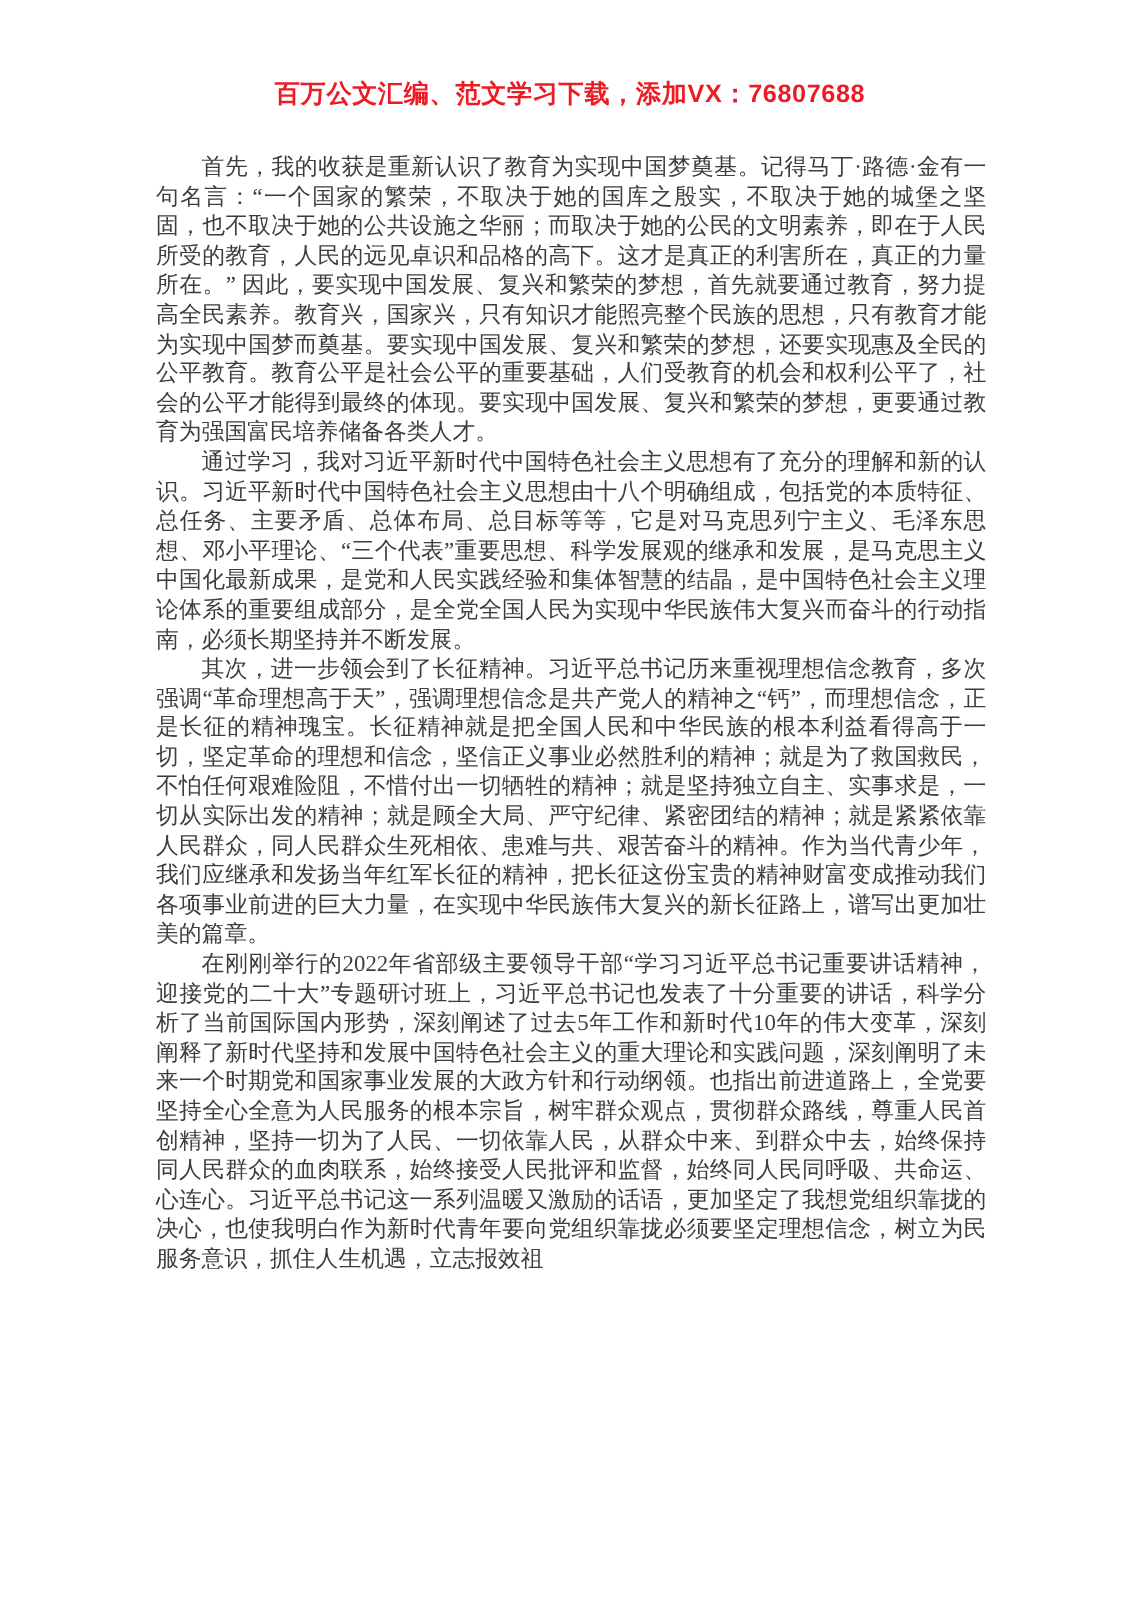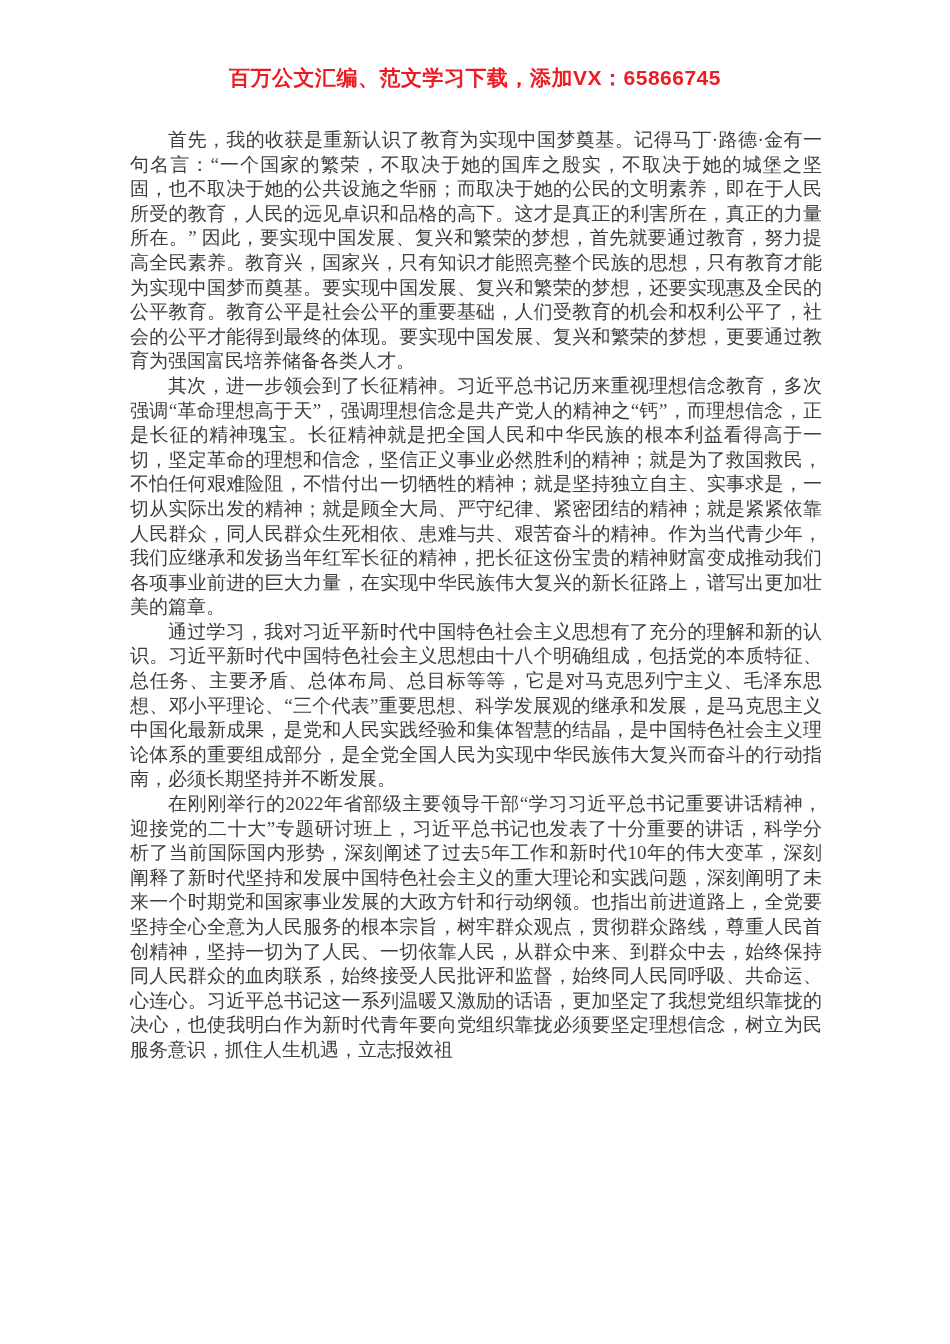--- a/index.html
+++ b/index.html
@@ -43,23 +43,23 @@
     text-indent: 2em;
     word-break: break-all;
   }
 </style>
 </head>
 <body>
 
 <div class="page">
 
   <div class="promo-header" style="color: rgb(237, 28, 36);">
-    <span>百万公文汇编、范文学习下载，添加VX：65866745</span>
+    <span>百万公文汇编、范文学习下载，添加VX：76807688</span>
   </div>
 
   <div class="doc-body" style="color: rgb(61, 61, 61);">
     <p>首先，我的收获是重新认识了教育为实现中国梦奠基。记得马丁·路德·金有一句名言：“一个国家的繁荣，不取决于她的国库之殷实，不取决于她的城堡之坚固，也不取决于她的公共设施之华丽；而取决于她的公民的文明素养，即在于人民所受的教育，人民的远见卓识和品格的高下。这才是真正的利害所在，真正的力量所在。” 因此，要实现中国发展、复兴和繁荣的梦想，首先就要通过教育，努力提高全民素养。教育兴，国家兴，只有知识才能照亮整个民族的思想，只有教育才能为实现中国梦而奠基。要实现中国发展、复兴和繁荣的梦想，还要实现惠及全民的公平教育。教育公平是社会公平的重要基础，人们受教育的机会和权利公平了，社会的公平才能得到最终的体现。要实现中国发展、复兴和繁荣的梦想，更要通过教育为强国富民培养储备各类人才。</p>
+    <p>通过学习，我对习近平新时代中国特色社会主义思想有了充分的理解和新的认识。习近平新时代中国特色社会主义思想由十八个明确组成，包括党的本质特征、总任务、主要矛盾、总体布局、总目标等等，它是对马克思列宁主义、毛泽东思想、邓小平理论、“三个代表”重要思想、科学发展观的继承和发展，是马克思主义中国化最新成果，是党和人民实践经验和集体智慧的结晶，是中国特色社会主义理论体系的重要组成部分，是全党全国人民为实现中华民族伟大复兴而奋斗的行动指南，必须长期坚持并不断发展。</p>
     <p>其次，进一步领会到了长征精神。习近平总书记历来重视理想信念教育，多次强调“革命理想高于天”，强调理想信念是共产党人的精神之“钙”，而理想信念，正是长征的精神瑰宝。长征精神就是把全国人民和中华民族的根本利益看得高于一切，坚定革命的理想和信念，坚信正义事业必然胜利的精神；就是为了救国救民，不怕任何艰难险阻，不惜付出一切牺牲的精神；就是坚持独立自主、实事求是，一切从实际出发的精神；就是顾全大局、严守纪律、紧密团结的精神；就是紧紧依靠人民群众，同人民群众生死相依、患难与共、艰苦奋斗的精神。作为当代青少年，我们应继承和发扬当年红军长征的精神，把长征这份宝贵的精神财富变成推动我们各项事业前进的巨大力量，在实现中华民族伟大复兴的新长征路上，谱写出更加壮美的篇章。</p>
-    <p>通过学习，我对习近平新时代中国特色社会主义思想有了充分的理解和新的认识。习近平新时代中国特色社会主义思想由十八个明确组成，包括党的本质特征、总任务、主要矛盾、总体布局、总目标等等，它是对马克思列宁主义、毛泽东思想、邓小平理论、“三个代表”重要思想、科学发展观的继承和发展，是马克思主义中国化最新成果，是党和人民实践经验和集体智慧的结晶，是中国特色社会主义理论体系的重要组成部分，是全党全国人民为实现中华民族伟大复兴而奋斗的行动指南，必须长期坚持并不断发展。</p>
     <p>在刚刚举行的2022年省部级主要领导干部“学习习近平总书记重要讲话精神，迎接党的二十大”专题研讨班上，习近平总书记也发表了十分重要的讲话，科学分析了当前国际国内形势，深刻阐述了过去5年工作和新时代10年的伟大变革，深刻阐释了新时代坚持和发展中国特色社会主义的重大理论和实践问题，深刻阐明了未来一个时期党和国家事业发展的大政方针和行动纲领。也指出前进道路上，全党要坚持全心全意为人民服务的根本宗旨，树牢群众观点，贯彻群众路线，尊重人民首创精神，坚持一切为了人民、一切依靠人民，从群众中来、到群众中去，始终保持同人民群众的血肉联系，始终接受人民批评和监督，始终同人民同呼吸、共命运、心连心。习近平总书记这一系列温暖又激励的话语，更加坚定了我想党组织靠拢的决心，也使我明白作为新时代青年要向党组织靠拢必须要坚定理想信念，树立为民服务意识，抓住人生机遇，立志报效祖</p>
   </div>
 
 </div>
 
 </body></html>

